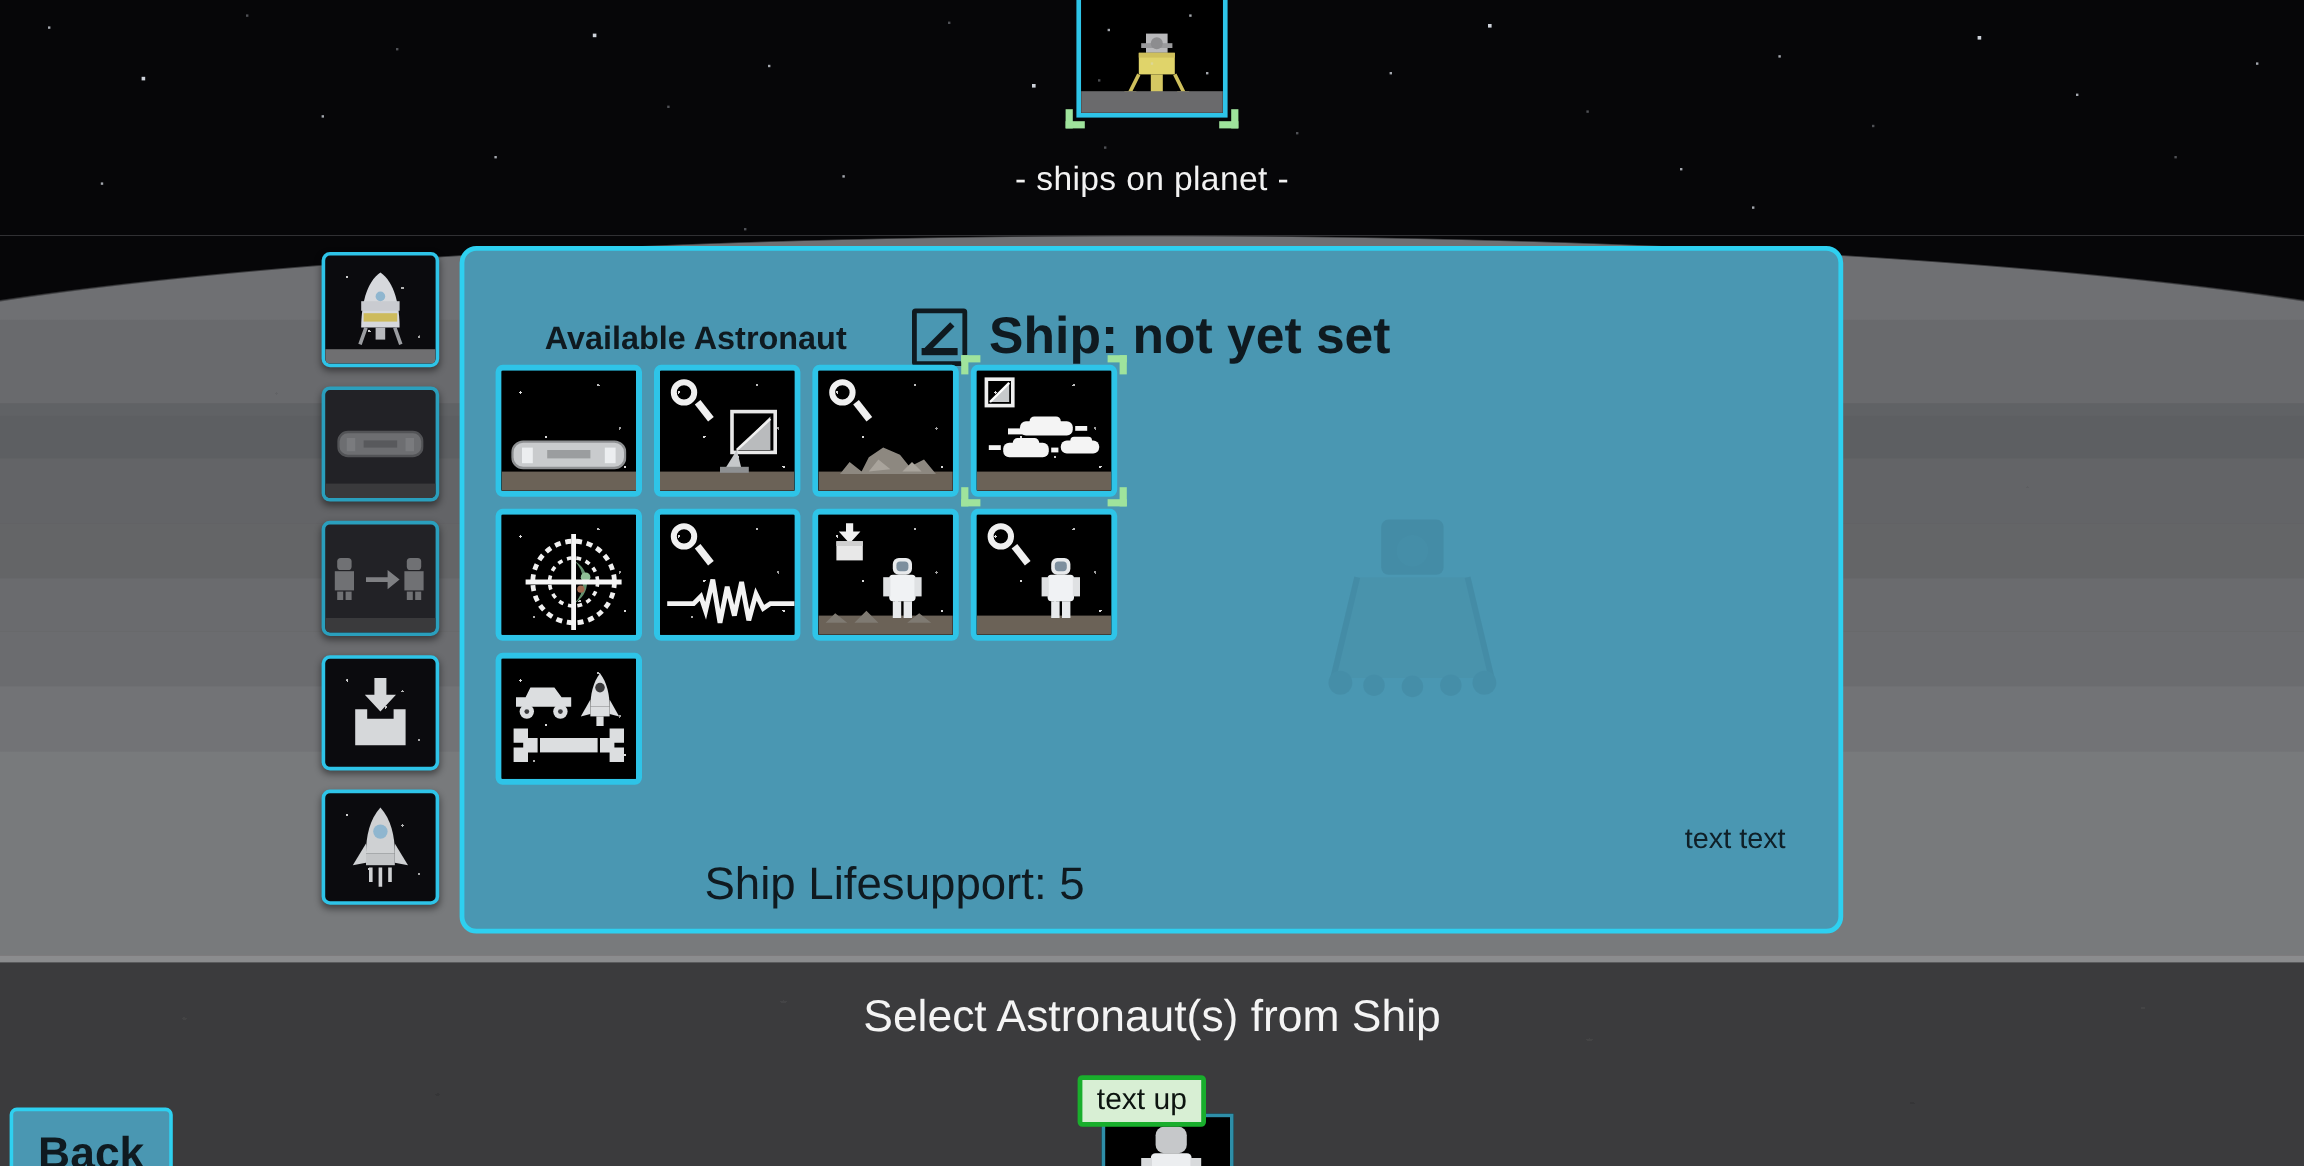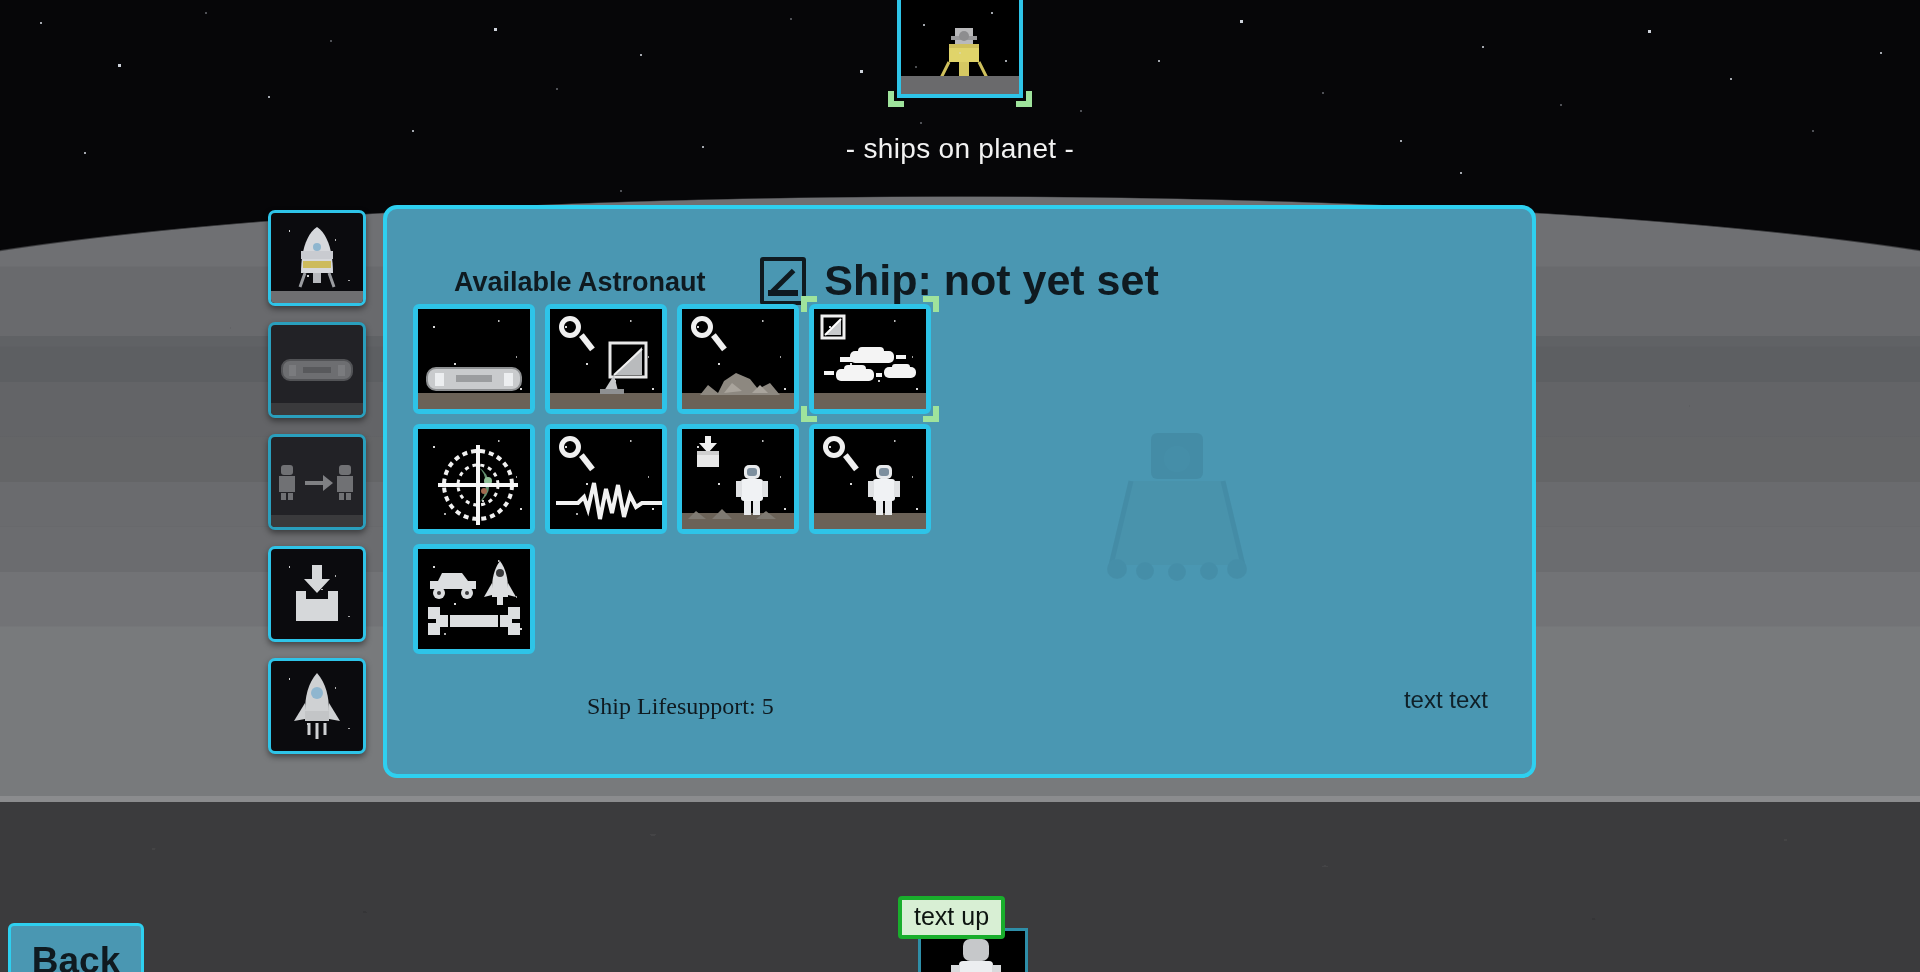--- a/index.html
+++ b/index.html
@@ -317,25 +317,24 @@
     position: absolute;
     left: 15px; top: 16px;
     width: 6px; height: 18px;
     background: #f0f0f0;
     transform: rotate(-38deg);
     transform-origin: top left;
   }
 
   .lifesupport {
     position: absolute;
-    left: 200px; top: 484px;
+    left: 200px; top: 507px;
     color: #0f1a20;
-    font-size: 24px;
+    font-size: 38px;
     white-space: nowrap;
-    font-family: Liberation Serif, serif;
   }
 
   .progress-text {
     position: absolute;
     left: 644px; top: 143px;
     color: #0f2028;
     font-size: 30px;
     line-height: 1.2;
     white-space: nowrap;
   }
@@ -733,20 +732,21 @@
       <circle cx="170" cy="150" r="10" fill="#2a5a6e"></circle>
     </svg>
 
 
     <div class="click-text">text text</div>
   </div>
 
   <div class="ground-strip"></div>
   <div class="ground-top-line"></div>
 
+  <div class="select-astro">Select Astronaut(s) from Ship</div>
 
   <div class="astro-tile">
     <svg width="110" height="100" viewBox="0 0 110 100">
       <rect x="42" y="8" width="26" height="22" rx="7" fill="#c6c8ca"></rect>
       <rect x="38" y="30" width="34" height="38" rx="4" fill="#eceef0"></rect>
       <rect x="30" y="34" width="9" height="26" fill="#d8dadc"></rect>
       <rect x="71" y="34" width="9" height="26" fill="#d8dadc"></rect>
       <rect x="44" y="52" width="9" height="8" fill="#b5534e"></rect>
       <rect x="57" y="52" width="9" height="8" fill="#b5534e"></rect>
       <rect x="42" y="68" width="10" height="24" fill="#e0e2e4"></rect>

